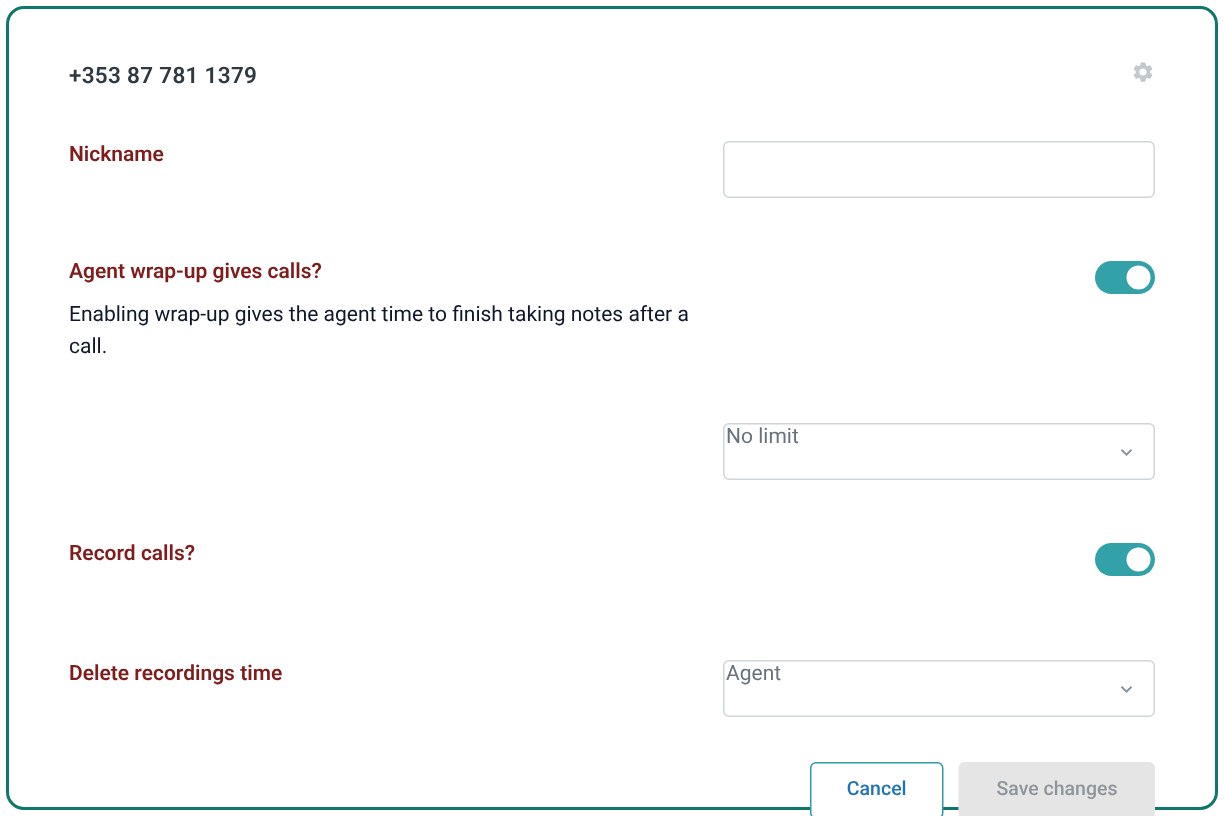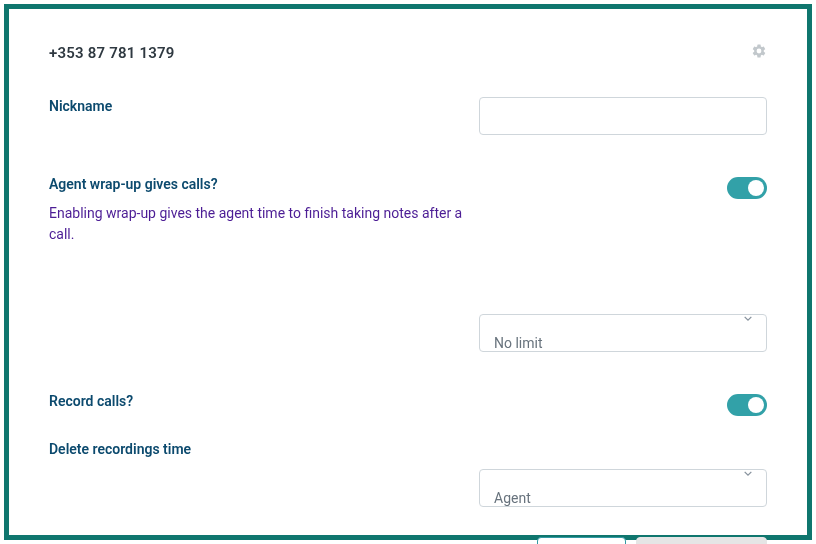--- a/index.html
+++ b/index.html
@@ -10,22 +10,22 @@
     body {
       font-family: -apple-system, BlinkMacSystemFont, "Segoe UI", Roboto, Helvetica, Arial, sans-serif;
       background: #ffffff;
       width: 816px;
       height: 544px;
       padding: 4px;
     }
     .panel {
       width: 100%;
       height: 100%;
-      border: 5px solid #0f766e;
-      border-radius: 0;
+      border: 2px solid #0f766e;
+      border-radius: 12px;
       background: #ffffff;
       padding: 34px 40px 28px 40px;
       display: flex;
       flex-direction: column;
       position: relative;
     }
     .header {
       display: flex;
       justify-content: space-between;
       align-items: center;
@@ -58,26 +58,26 @@
     }
     .row-right {
       flex: 0 0 288px;
       display: flex;
       justify-content: flex-end;
       align-items: center;
     }
     .label {
       font-size: 14px;
       font-weight: 600;
-      color: #0c4a6e;
+      color: #7f1d1d;
       line-height: 1.4;
     }
     .description {
       font-size: 14px;
-      color: #4c1d95;
+      color: #0f172a;
       line-height: 1.5;
       margin-top: 8px;
     }
     .text-input {
       width: 288px;
       height: 38px;
       border: 1px solid #cfd6db;
       border-radius: 4px;
       padding: 0 12px;
       font-size: 14px;
@@ -86,28 +86,27 @@
     }
     .select-wrapper {
       position: relative;
       width: 288px;
     }
     .select-box {
       width: 100%;
       height: 38px;
       border: 1px solid #cfd6db;
       border-radius: 4px;
-      padding: 0 36px 0 14px;
+      padding: 0 36px 0 1px;
       font-size: 14px;
       color: #68737d;
       background: #ffffff;
       display: flex;
-      align-items: flex-end;
-      cursor: pointer;
-      margin-top: 29px;
+      align-items: flex-start;
+      cursor: pointer;
     }
     .select-chevron {
       position: absolute;
       right: 14px;
       top: 50%;
       transform: translateY(-50%);
       color: #87929d;
       pointer-events: none;
     }
     .select-chevron svg {
@@ -213,21 +212,21 @@
         </div>
         <div class="select-chevron">
           <svg viewBox="0 0 12 12" fill="none" stroke-width="1.5">
               <polyline points="2,4 6,8 10,4"></polyline>
             </svg>
         </div>
       </div>
     </div>
   </div>
 
-  <div class="row row-toggle" style="margin-bottom:24px;">
+  <div class="row row-toggle" style="margin-bottom:56px;">
     <div class="row-left">
       <div class="label">Record calls?</div>
     </div>
     <div class="row-right">
       <div class="toggle toggle-right-align">
         <div class="toggle-knob"></div>
       </div>
     </div>
   </div>
 

